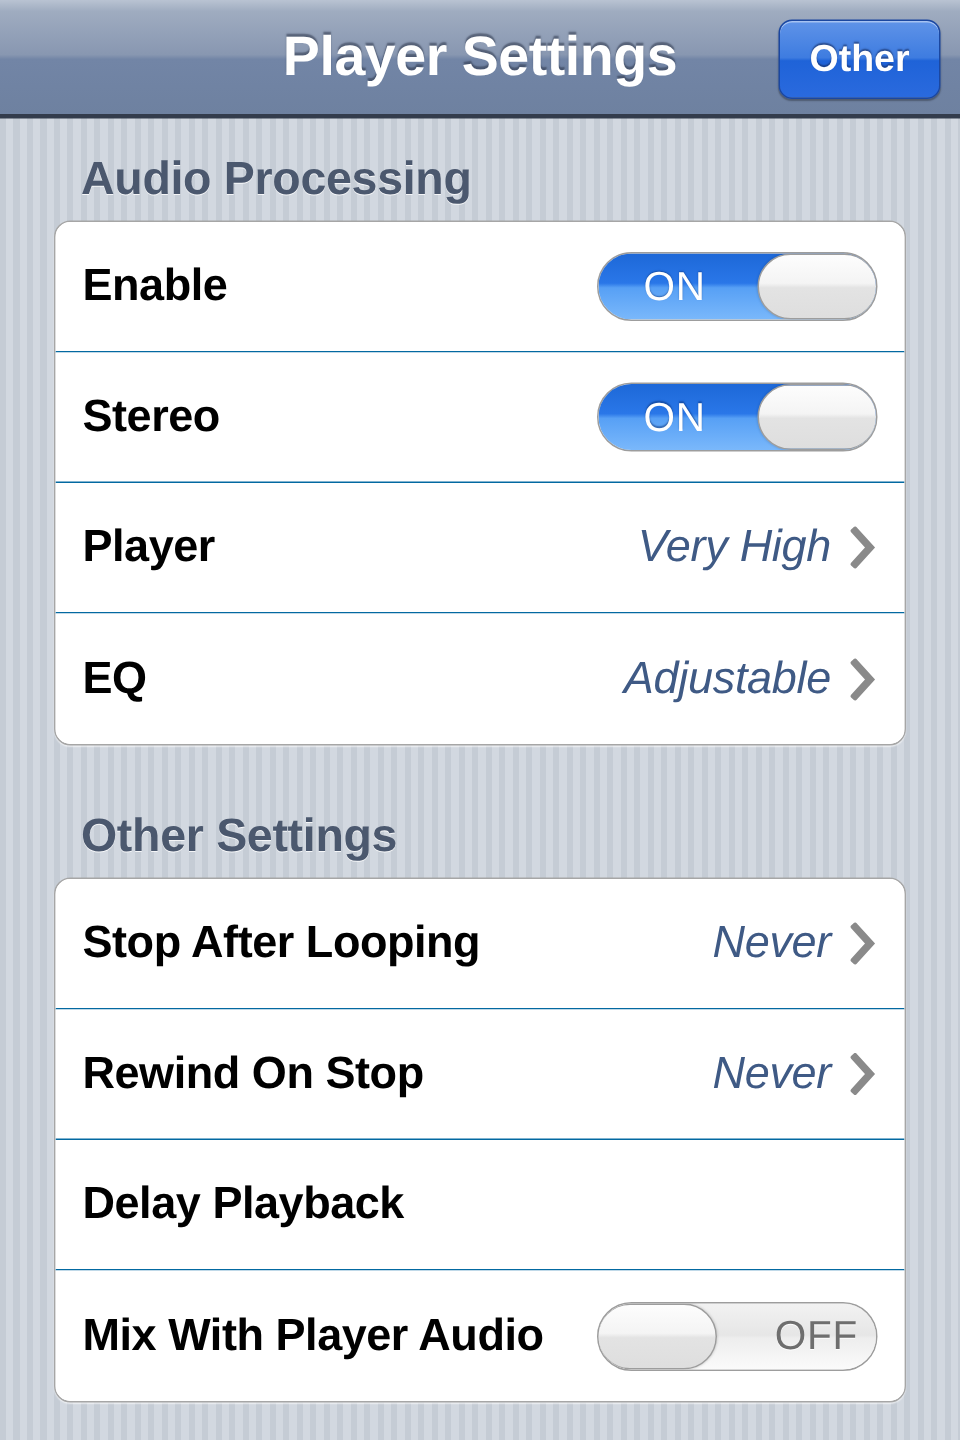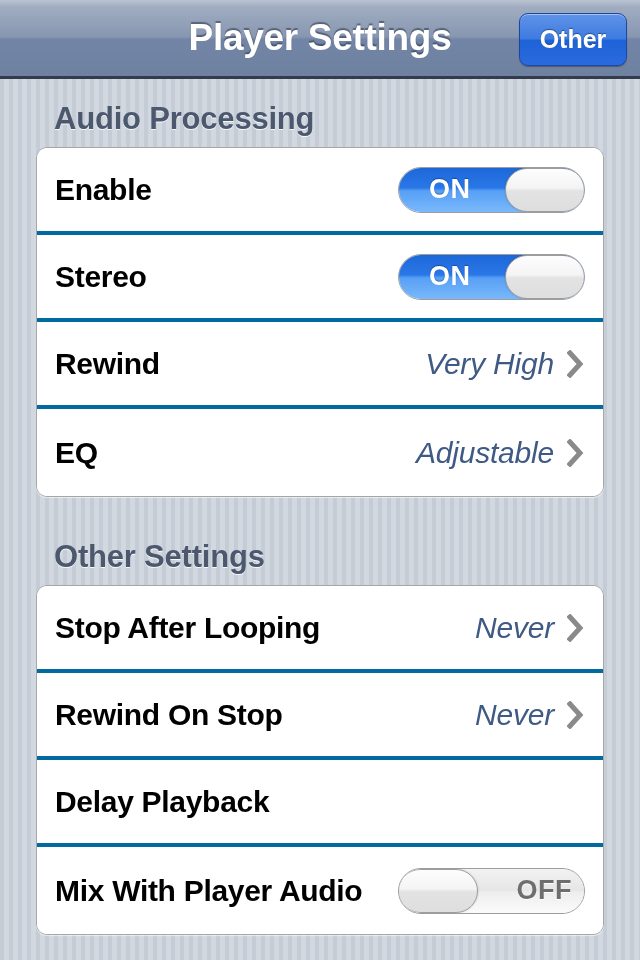--- a/index.html
+++ b/index.html
@@ -76,21 +76,21 @@
     border-radius:11px;
     overflow:hidden;
     box-shadow:0 1px 1px rgba(255,255,255,0.6);
   }
 
   .row {
     height:87px;
     display:flex;
     align-items:center;
     padding:0 18px;
-    border-bottom:4px solid #0369a1;
+    border-bottom:1px solid #0369a1;
     background:#ffffff;
   }
   .row:last-child { border-bottom:none; }
 
   .row-label {
     font-size:30px;
     font-weight:bold;
     color:#000000;
     letter-spacing:-0.3px;
     flex:1;
@@ -139,21 +139,21 @@
     justify-content:flex-start;
   }
   .toggle.off .track {
     background:linear-gradient(to bottom,
       #f2f2f2 0%, #e6e6e6 48%,
       #ededed 52%, #fbfbfb 100%);
     justify-content:flex-end;
   }
   .toggle .state {
     font-size:27px;
-    font-weight:bold;
+    font-weight:normal;
     letter-spacing:0.5px;
   }
   .toggle.on .state {
     color:#ffffff;
     margin-left:30px;
     text-shadow:0 -1px 1px rgba(10,50,120,0.55);
   }
   .toggle.off .state {
     color:#6e6e6e;
     margin-right:12px;
@@ -207,21 +207,21 @@
         <div class="toggle on">
           <div class="track">
             <span class="state">ON</span>
           </div>
           <div class="knob"></div>
         </div>
       </div>
     </div>
 
     <div class="row">
-      <div class="row-label">Rewind</div>
+      <div class="row-label">Player</div>
       <div class="row-right">
         <div class="row-value">Very High</div>
         <svg class="chevron" viewBox="0 0 18 28">
           <path d="M3 3 L13 14 L3 25" fill="none" stroke="#8a8a8a" stroke-width="5" stroke-linecap="square"></path>
         </svg>
       </div>
     </div>
 
     <div class="row">
       <div class="row-label">EQ</div>

